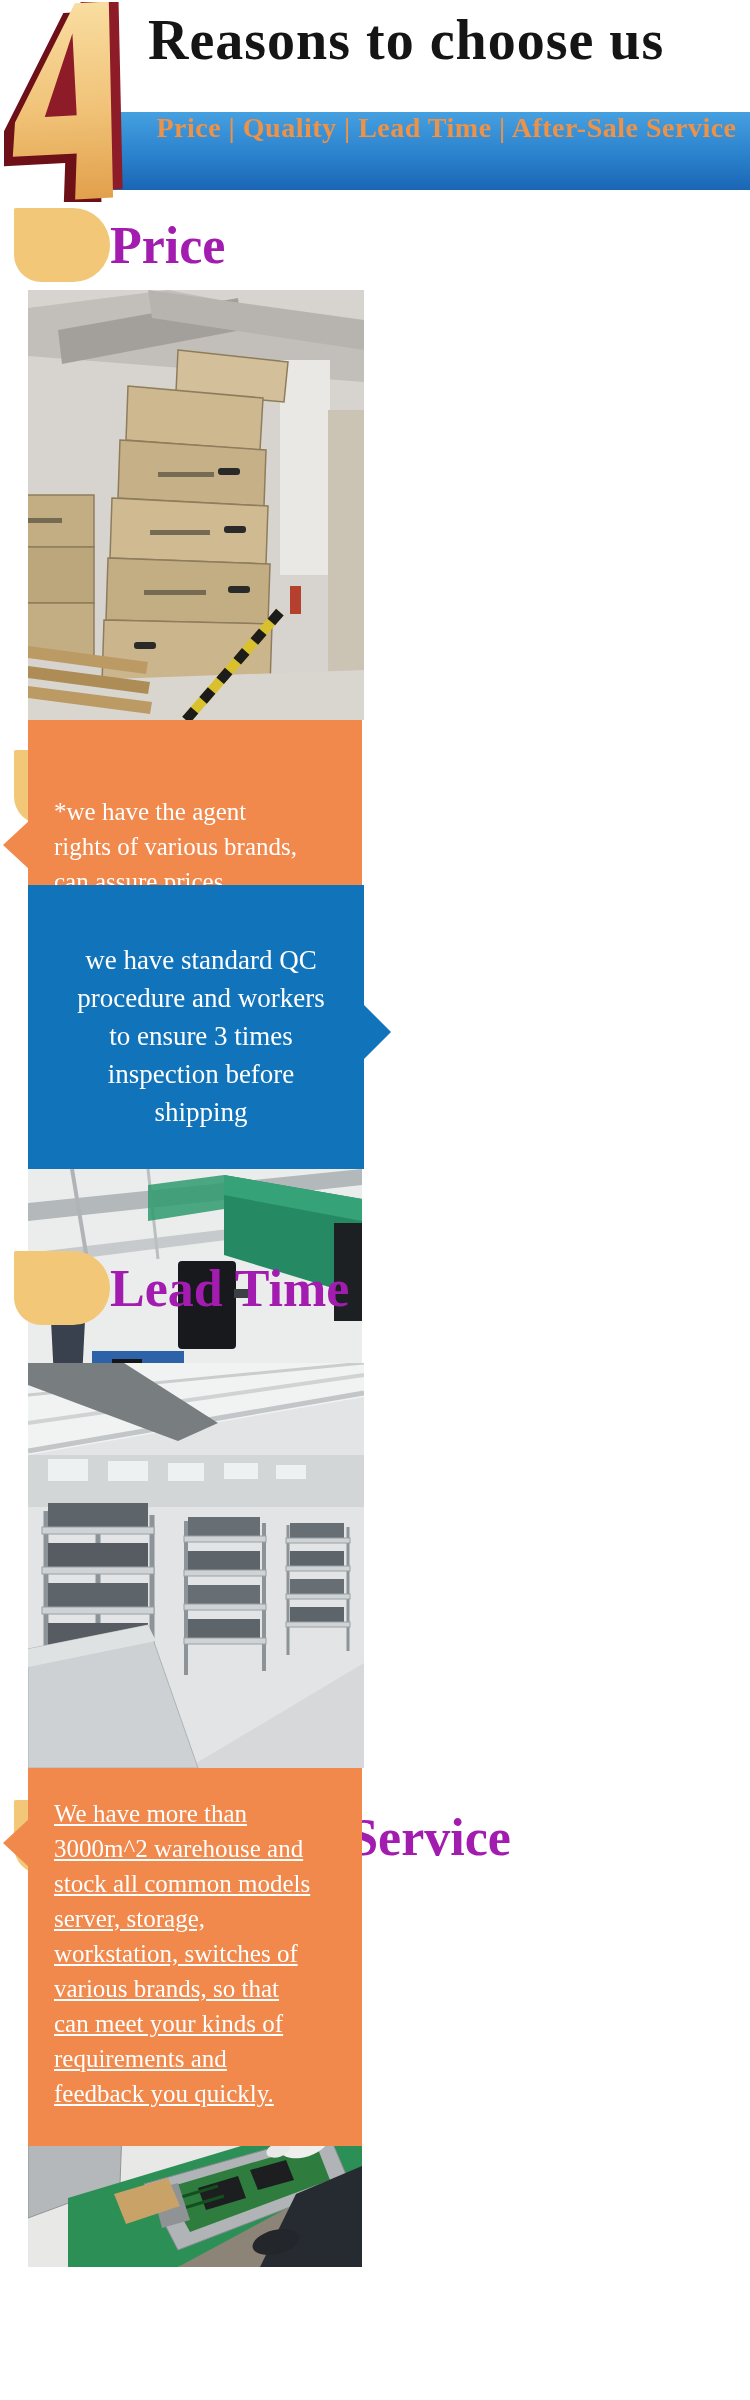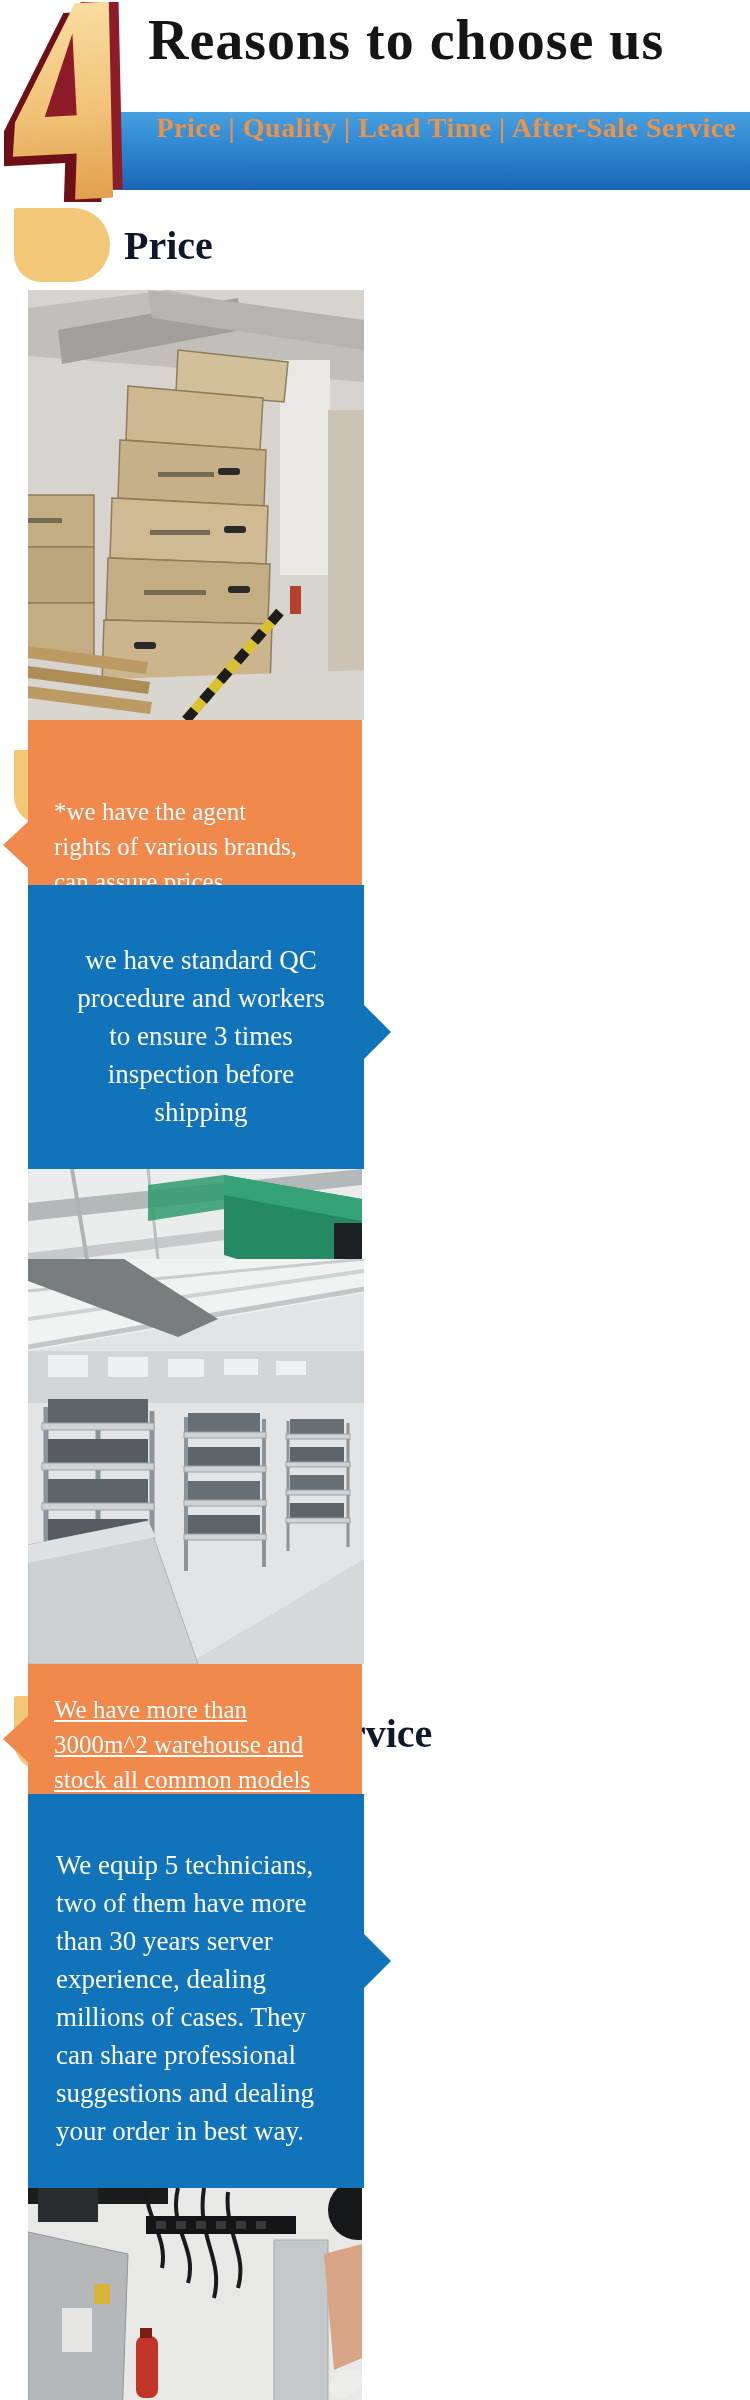--- a/index.html
+++ b/index.html
@@ -13,21 +13,21 @@
               color:#151515;letter-spacing:1px;white-space:nowrap;}
   .banner{position:absolute;left:95px;right:0;top:112px;height:78px;z-index:1;
           background:linear-gradient(180deg,#45a0e0 0%,#2b82cd 55%,#1a66b4 100%);
           display:flex;align-items:flex-start;justify-content:center;}
   .banner-text{color:#ee9247;font-size:28px;font-weight:bold;padding-left:48px;
                white-space:nowrap;letter-spacing:0.5px;}
 
   
   .sec-head{display:flex;align-items:center;margin-left:14px;height:74px;}
   .bullet{width:96px;height:74px;background:#f2c878;border-radius:2px 46px 46px 34px;flex:0 0 auto;}
-  .sec-title{margin-left:14px;font-size:40px;font-weight:bold;color:#0f172a;white-space:nowrap;}
+  .sec-title{font-size:52px;font-weight:bold;color:#a21caf;white-space:nowrap;}
 
   
   .row{display:flex;margin-left:28px;margin-right:40px;flex-direction:column;}
   .col-l{width:336px;flex:0 0 auto;}
   .col-r{width:334px;flex:0 0 auto;}
   .gap{width:12px;flex:0 0 auto;}
   .photo{display:block;}
   .textbox{position:relative;color:#fff;white-space:pre-line;box-sizing:border-box;z-index:2;}
   .tb-orange{background:#f1884c;font-size:25px;line-height:35px;padding-left:26px;padding-right:20px;}
   .tb-blue{background:#1173ba;font-size:27px;line-height:38px;padding-left:28px;padding-right:18px;}
@@ -172,20 +172,24 @@
           <line x1="160" y1="300" x2="330" y2="256"></line>
           <line x1="164" y1="316" x2="332" y2="272"></line>
           <line x1="168" y1="332" x2="332" y2="290"></line>
         </g>
         <polygon points="160,378 334,334 334,366 170,390" fill="#8e9394"></polygon>
       </svg>
     </div>
   </div>
 
   <div class="s3">
+    <div class="sec-head">
+      <div class="bullet"></div>
+      <div class="sec-title">Lead Time</div>
+    </div>
     <div class="row">
       <svg class="photo col-l" width="336" height="405" viewBox="0 0 336 405" aria-label="warehouse-shelving-racks-photo">
         <rect width="336" height="405" fill="#e2e4e5"></rect>
         <polygon points="0,0 336,0 336,34 0,92" fill="#f1f3f3"></polygon>
         <line x1="0" y1="88" x2="336" y2="30" stroke="#c2c6c8" stroke-width="5"></line>
         <line x1="0" y1="60" x2="336" y2="12" stroke="#cfd3d4" stroke-width="4"></line>
         <line x1="0" y1="32" x2="336" y2="0" stroke="#c9cdce" stroke-width="3"></line>
         <polygon points="0,0 96,0 190,60 150,78 0,22" fill="#787d80"></polygon>
         <rect x="0" y="92" width="336" height="52" fill="#d3d6d7"></rect>
         <g fill="#eef1f1">
@@ -258,30 +262,20 @@
       </div>
     </div>
   </div>
 
   <div class="s4">
     <div class="sec-head">
       <div class="bullet"></div>
       <div class="sec-title">After-Sale Service</div>
     </div>
     <div class="row">
-      <div class="textbox tb-blue col-l">We equip 5 technicians,
-two of them have more
-than 30 years server
-experience, dealing
-millions of cases. They
-can share professional
-suggestions and dealing
-your order in best way.
-        <div class="arr arr-right" style="top:138px"></div>
-      </div>
       <div class="gap"></div>
       <svg class="photo col-r" width="334" height="369" viewBox="0 0 334 369" aria-label="technician-server-repair-photo">
         <rect width="334" height="369" fill="#e8e9e7"></rect>
         <rect x="0" y="0" width="140" height="16" fill="#1b1c1e"></rect>
         <rect x="10" y="0" width="60" height="34" fill="#2a2d30"></rect>
         <g stroke="#191a1c" stroke-width="4" fill="none">
           <path d="M150,0 C140,40 170,60 160,95"></path>
           <path d="M176,0 C168,50 196,70 186,110"></path>
           <path d="M200,4 C196,44 220,66 210,100"></path>
           <path d="M118,0 C118,30 140,50 134,80"></path>

